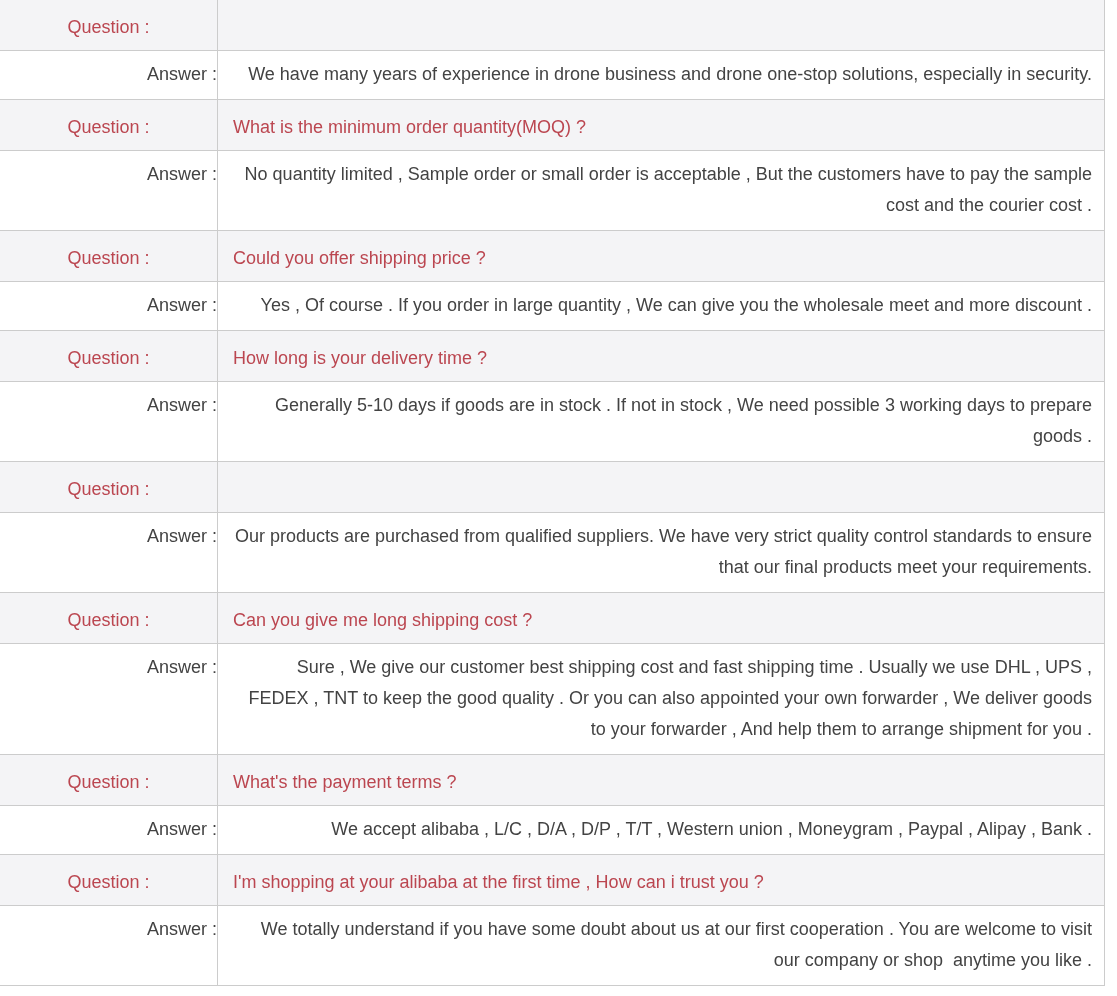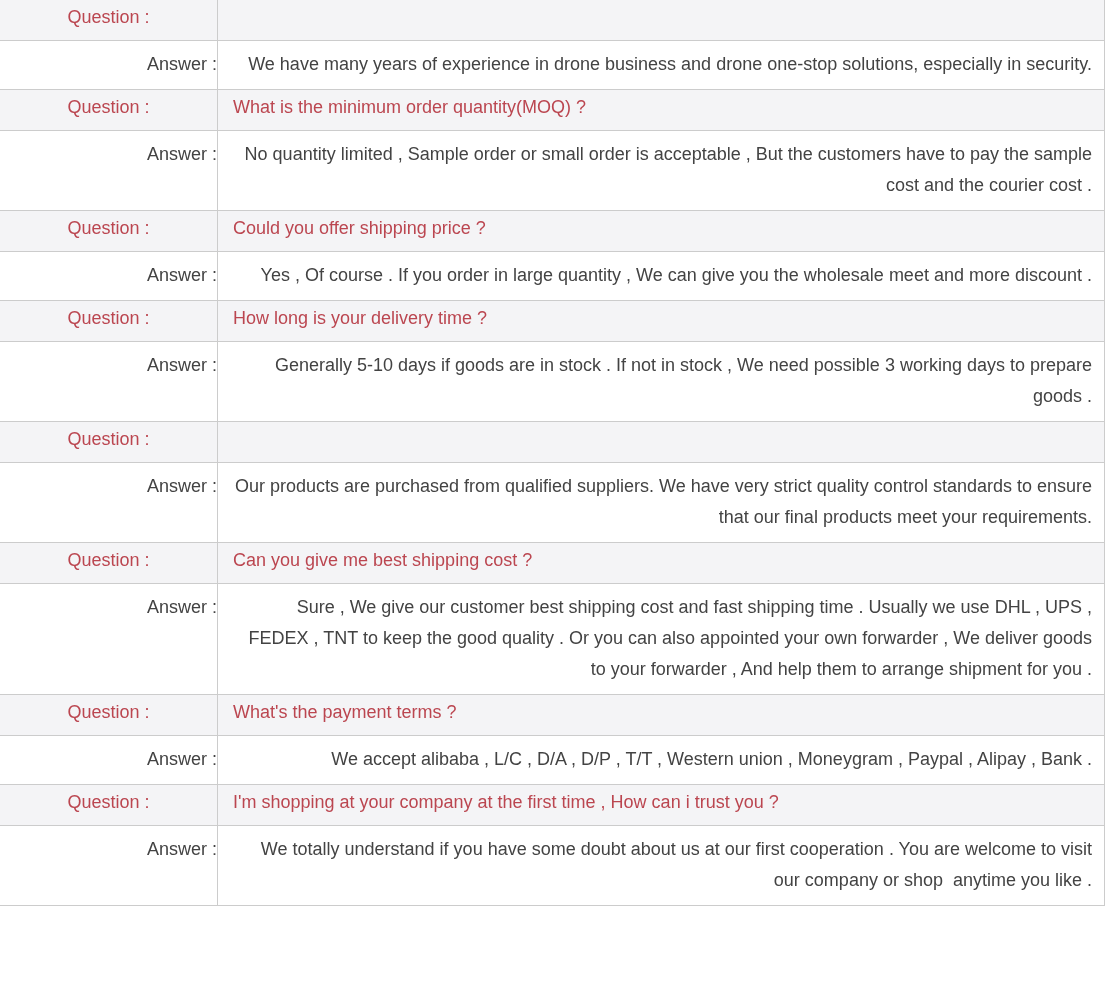--- a/index.html
+++ b/index.html
@@ -18,21 +18,21 @@
     -webkit-font-smoothing:antialiased;
   }
   .faq-table {
     width:1105px;
     border-right:1px solid var(--border);
   }
   .row { display:flex; border-bottom:1px solid var(--border); }
   .q-row { background:var(--q-bg); }
   .a-row { background:var(--a-bg); }
   .cell { font-size:18px; line-height:31px; }
-  .q-row .cell { padding-top:2px; padding-bottom:7px; }
+  .q-row .cell { padding-top:12px; padding-bottom:7px; }
   .a-row .cell { padding-top:8px; padding-bottom:9px;text-align:right; }
   .label-cell {
     flex:0 0 218px; width:218px;
     text-align:center;
     border-right:1px solid var(--border);
   }
   .content-cell {
     flex:1;
     padding-left:15px; padding-right:12px;
     white-space:pre-wrap;
@@ -83,37 +83,37 @@
     <div class="row q-row">
       <div class="cell label-cell">Question :</div>
     </div>
     <div class="row a-row">
       <div class="cell label-cell">Answer :</div>
       <div class="cell content-cell">Our products are purchased from qualified suppliers. We have very strict quality control standards to ensure that our final products meet your requirements.</div>
     </div>
 
     <div class="row q-row">
       <div class="cell label-cell">Question :</div>
-      <div class="cell content-cell">Can you give me best shipping cost ?</div>
+      <div class="cell content-cell">Can you give me long shipping cost ?</div>
     </div>
     <div class="row a-row">
       <div class="cell label-cell">Answer :</div>
       <div class="cell content-cell">Sure , We give our customer best shipping cost and fast shipping time . Usually we use DHL , UPS , FEDEX , TNT to keep the good quality . Or you can also appointed your own forwarder , We deliver goods to your forwarder , And help them to arrange shipment for you .</div>
     </div>
 
     <div class="row q-row">
       <div class="cell label-cell">Question :</div>
       <div class="cell content-cell">What's the payment terms ?</div>
     </div>
     <div class="row a-row">
       <div class="cell label-cell">Answer :</div>
       <div class="cell content-cell">We accept alibaba , L/C , D/A , D/P , T/T , Western union , Moneygram , Paypal , Alipay , Bank .</div>
     </div>
 
     <div class="row q-row">
       <div class="cell label-cell">Question :</div>
-      <div class="cell content-cell">I'm shopping at your company at the first time , How can i trust you ?</div>
+      <div class="cell content-cell">I'm shopping at your alibaba at the first time , How can i trust you ?</div>
     </div>
     <div class="row a-row">
       <div class="cell label-cell">Answer :</div>
       <div class="cell content-cell">We totally understand if you have some doubt about us at our first cooperation . You are welcome to visit our company or shop  anytime you like .</div>
     </div>
   </div>
 
 </body></html>

